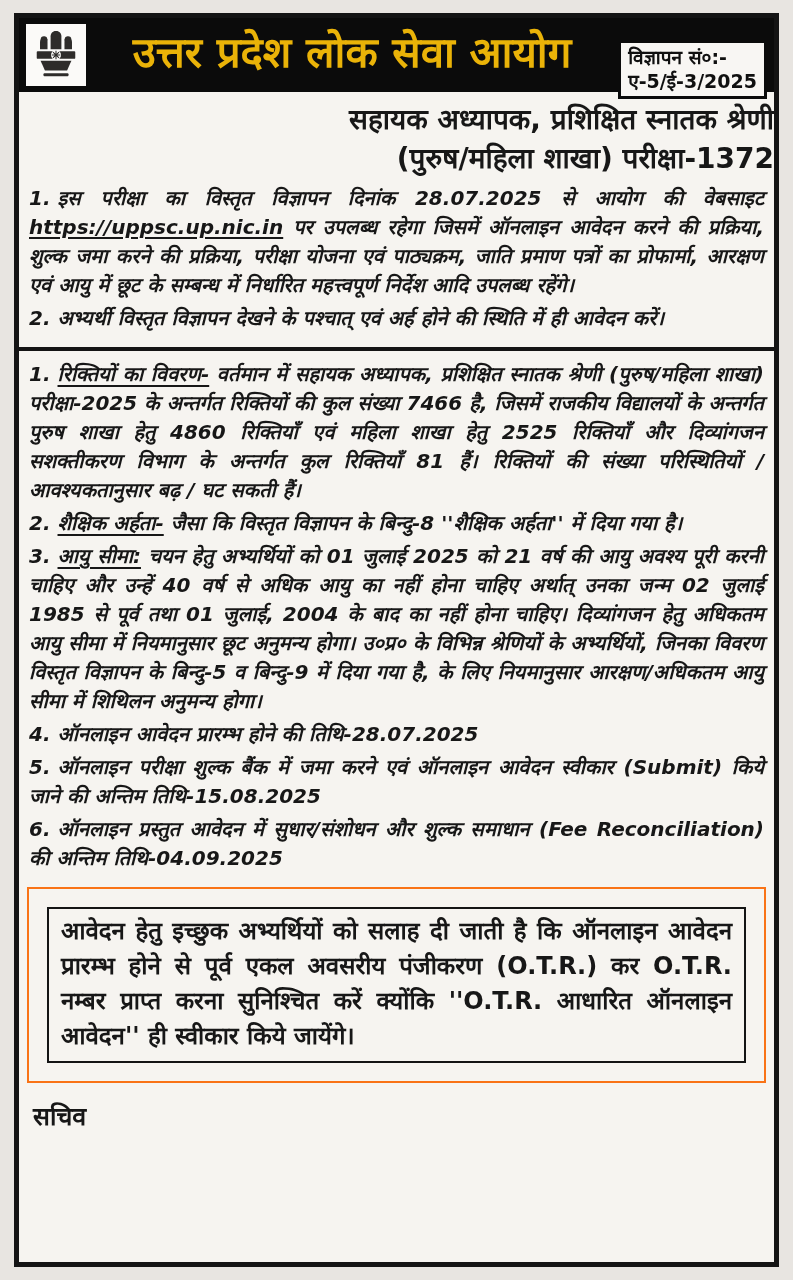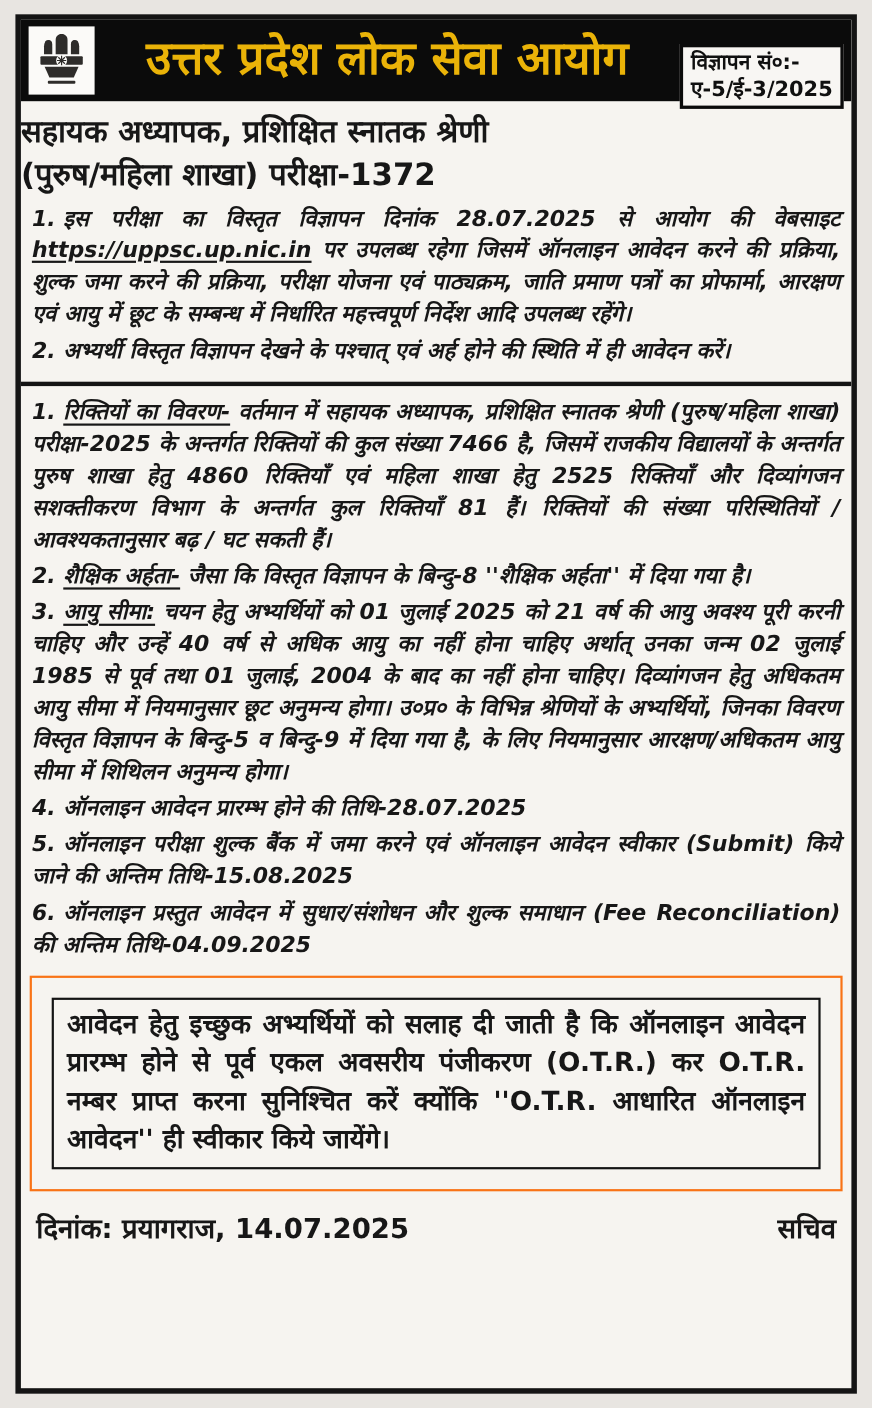--- a/index.html
+++ b/index.html
@@ -30,21 +30,21 @@
     flex:1;text-align:center;color:#eab308;
     font-size:42px;line-height:1.05;white-space:nowrap;
     letter-spacing:0px;padding-bottom:4px;
   }
   .advert{
     background:#f8f6f3;border:3px solid #0b0b0b;color:#101010;
     font-size:19px;line-height:1.25;padding:3px 7px;flex:0 0 auto;
     text-align:left;white-space:nowrap;margin-top:29px;
   }
   
-  .exam-title{text-align:left;font-size:28px;line-height:1.38;padding:9px 0 0;}
+  .exam-title{text-align:right;font-size:28px;line-height:1.38;padding:9px 0 0;}
   .notice-type-box{
     display:table;margin:7px auto 4px;
     border:3px solid #141414;background:transparent;
     font-size:32px;line-height:1.2;padding:2px 22px 7px;
   }
   
   .intro{padding:2px 10px 4px;}
   .points{padding:3px 10px 2px;}
   .para{margin:4px 0;font-size:20px;line-height:1.45;text-align:justify;font-style:italic;}
   .num{margin-right:7px;}
@@ -107,17 +107,16 @@
     <p class="para"><span class="num">4.</span><span>ऑनलाइन आवेदन प्रारम्भ होने की तिथि-</span><span>28.07.2025</span></p>
     <p class="para"><span class="num">5.</span><span>ऑनलाइन परीक्षा शुल्क बैंक में जमा करने एवं ऑनलाइन आवेदन स्वीकार (Submit) किये जाने की अन्तिम तिथि-</span><span>15.08.2025</span></p>
     <p class="para"><span class="num">6.</span><span>ऑनलाइन प्रस्तुत आवेदन में सुधार/संशोधन और शुल्क समाधान (Fee Reconciliation) की अन्तिम तिथि-</span><span>04.09.2025</span></p>
   </div>
 
   <div class="otr">
     <div class="otr-inner">आवेदन हेतु इच्छुक अभ्यर्थियों को सलाह दी जाती है कि ऑनलाइन आवेदन प्रारम्भ होने से पूर्व एकल अवसरीय पंजीकरण (O.T.R.) कर O.T.R. नम्बर प्राप्त करना सुनिश्चित करें क्योंकि ''O.T.R. आधारित ऑनलाइन आवेदन'' ही स्वीकार किये जायेंगे।</div>
   </div>
 
   <div class="footer">
-    <span>दिनांक: प्रयागराज, 14.07.2025</span>
     <span>सचिव</span>
   </div>
 
 </div>
 
 </body></html>

